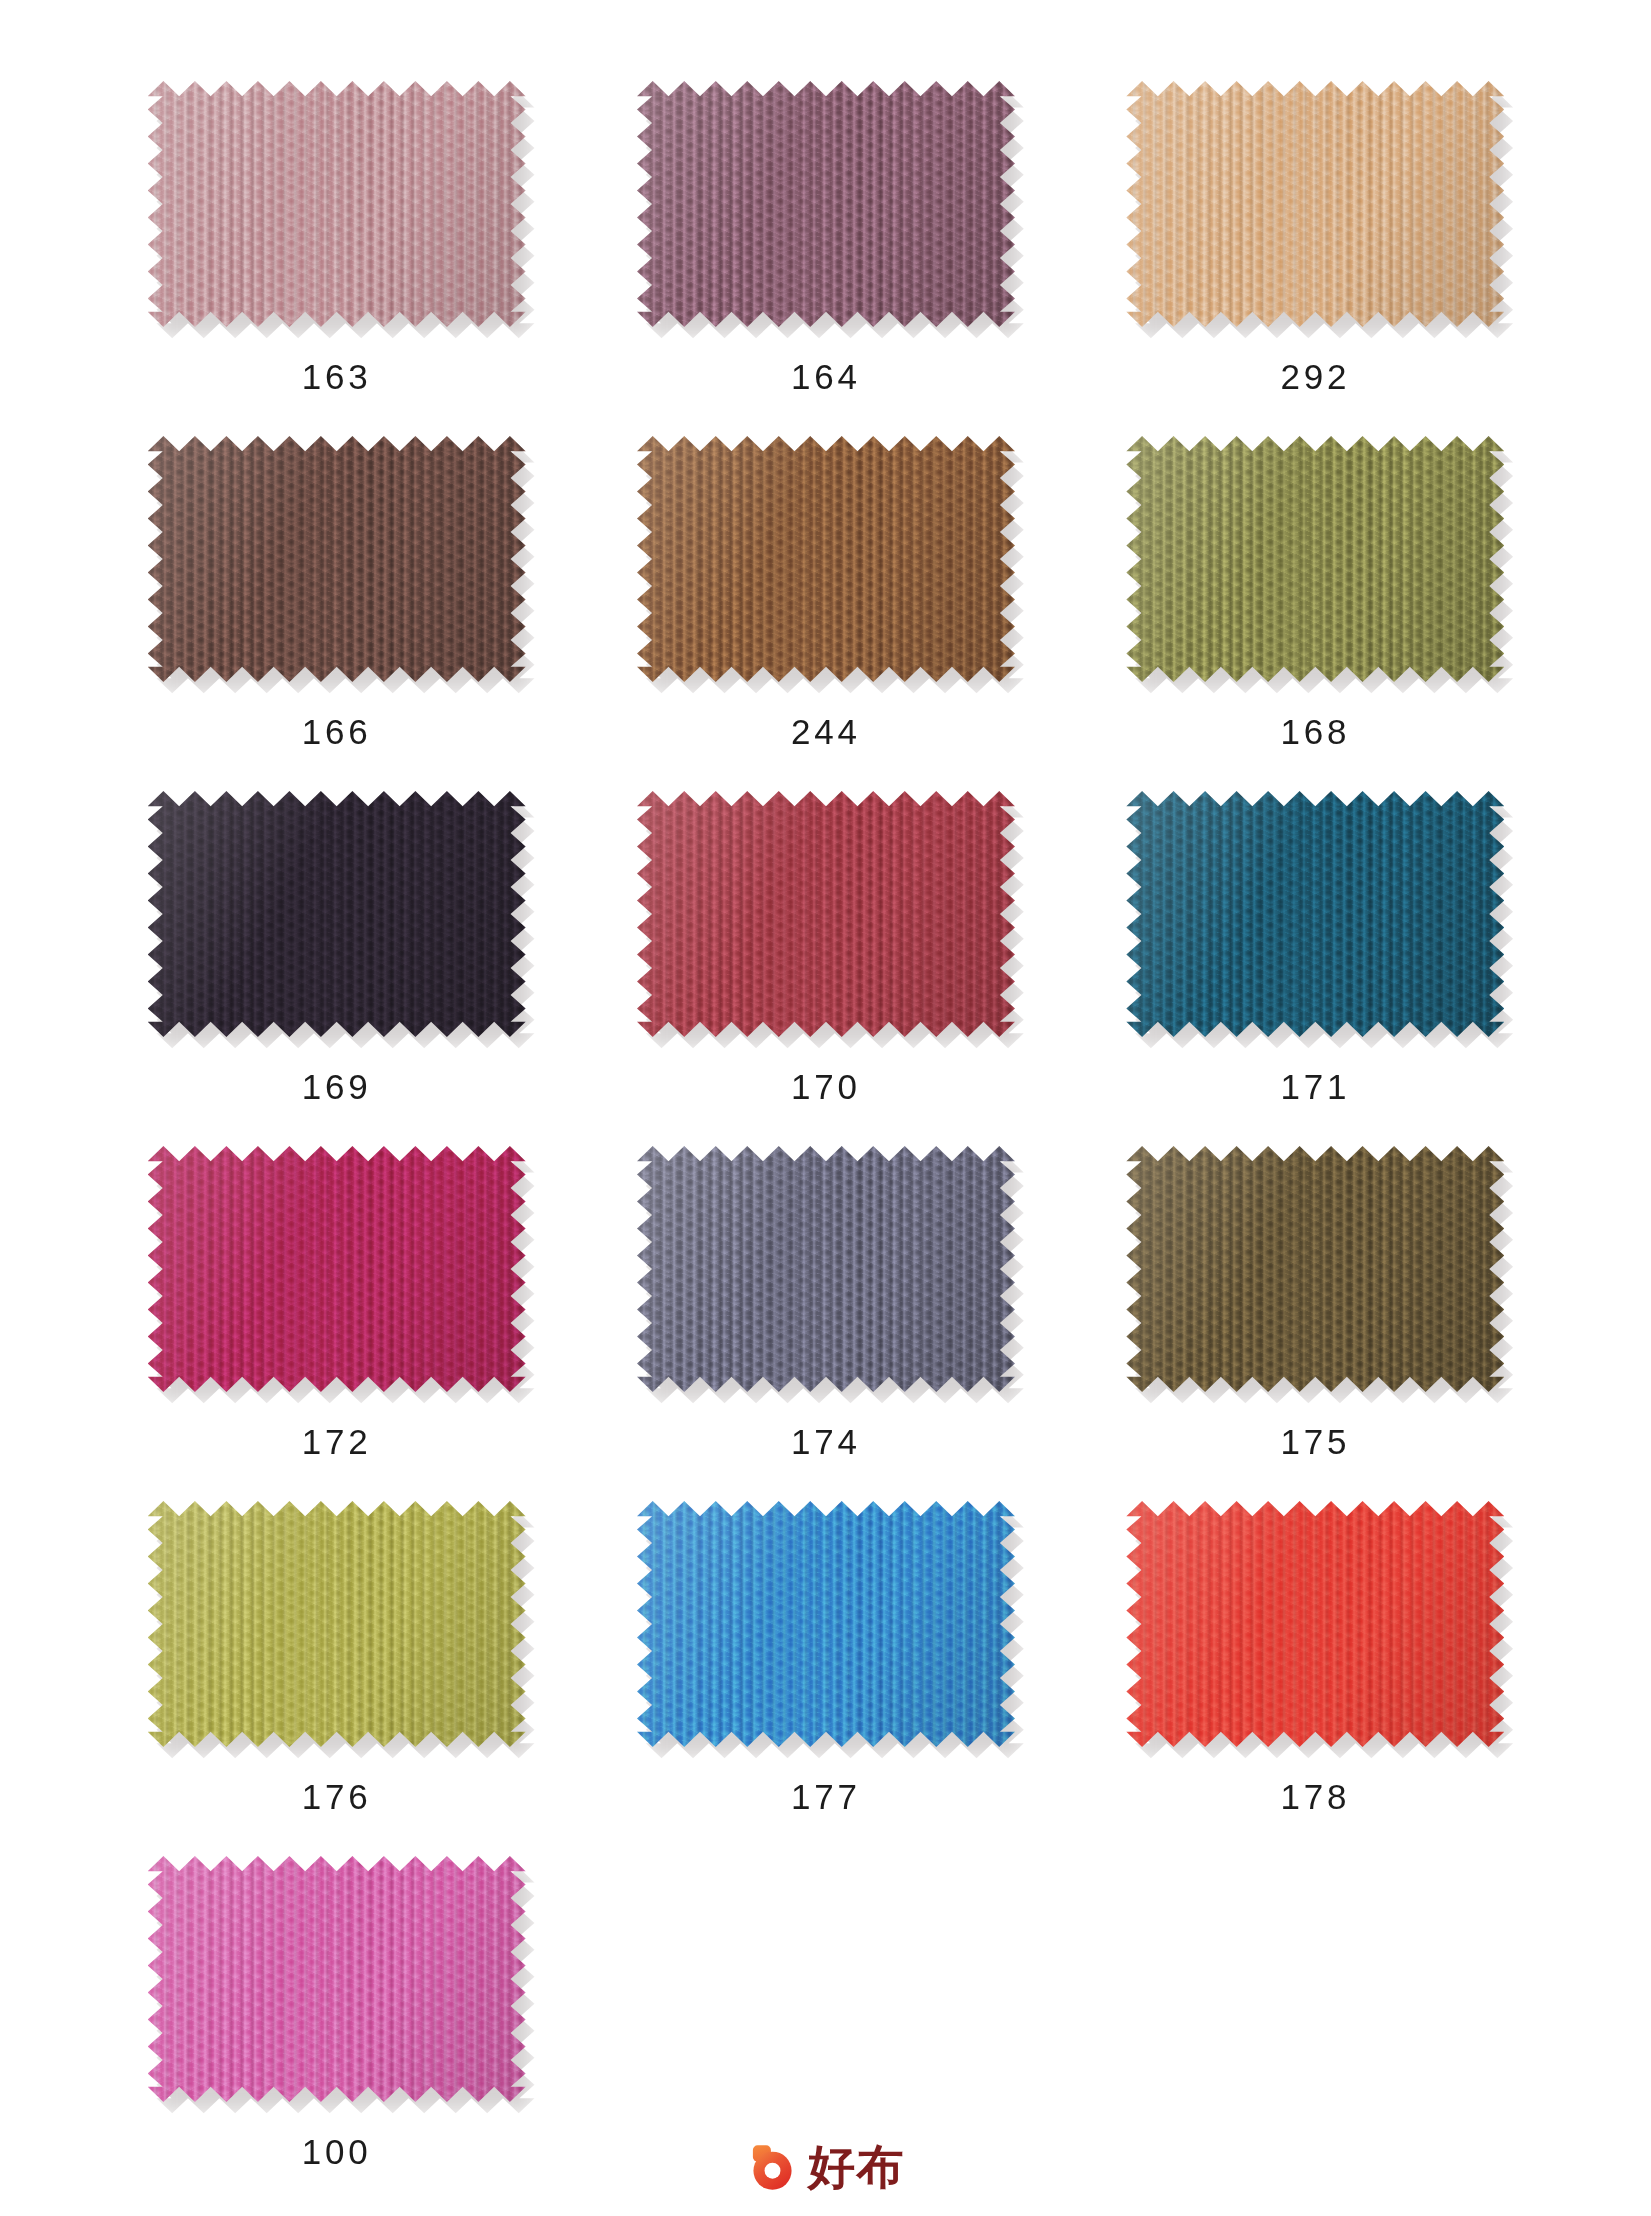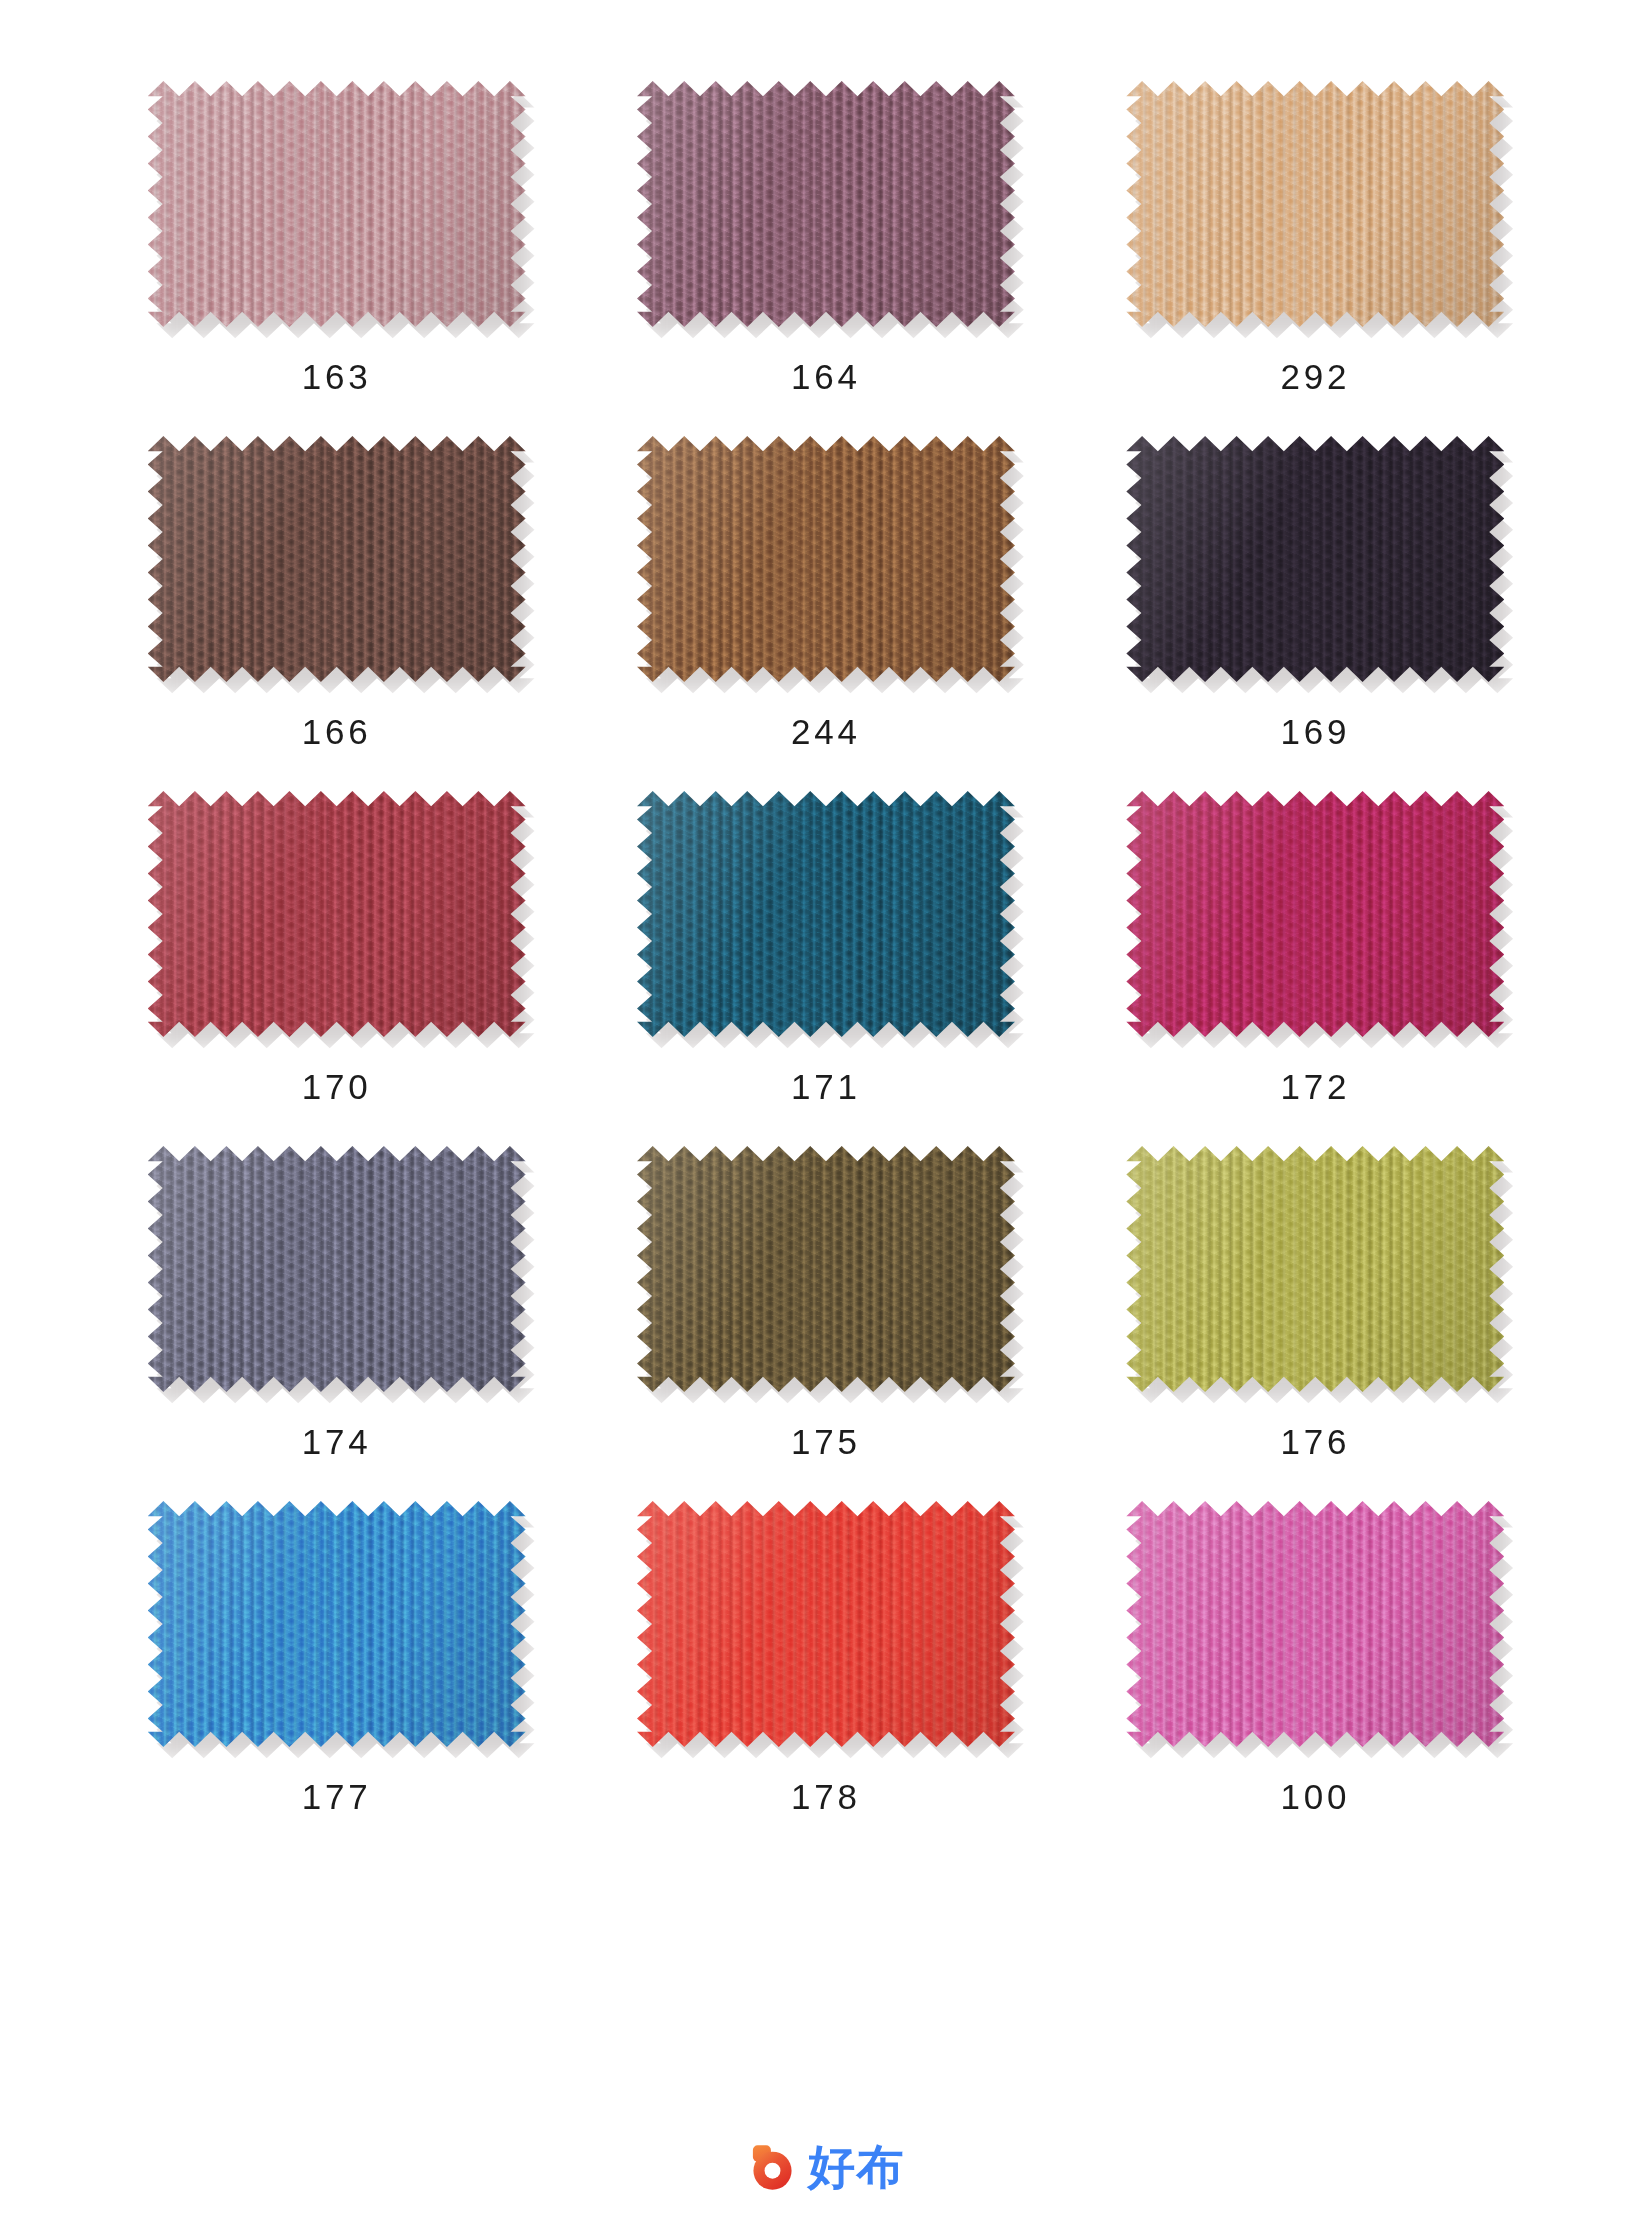--- a/index.html
+++ b/index.html
@@ -172,21 +172,21 @@
   .logo-mark {
     width: 53px;
     height: 53px;
     flex: 0 0 auto;
     display: block;
   }
 
   .logo-text {
     font-size: 47px;
     line-height: 1;
-    color: #3b82f6;
+    color: #7f1d1d;
     font-weight: 700;
     letter-spacing: 1.3px;
     font-family: "DejaVu Sans", sans-serif;
   }
 </style>
 </head>
 <body>
 
 <div id="page">
 
@@ -243,20 +243,32 @@
         <div class="swatch-wrap">
           <div class="swatch-shadow"></div>
           <div class="swatch" style="--c: #8d5f3d;">
             <div class="swatch-fill"></div>
             <div class="swatch-tex"></div>
             <div class="swatch-wale"></div>
             <div class="swatch-sheen"></div>
           </div>
         </div>
         <div class="swatch-label">244</div>
+      </div>
+      <div class="swatch-cell">
+        <div class="swatch-wrap">
+          <div class="swatch-shadow"></div>
+          <div class="swatch" style="--c: #8b8b4e;">
+            <div class="swatch-fill"></div>
+            <div class="swatch-tex"></div>
+            <div class="swatch-wale"></div>
+            <div class="swatch-sheen"></div>
+          </div>
+        </div>
+        <div class="swatch-label">168</div>
       </div>
       <div class="swatch-cell">
         <div class="swatch-wrap">
           <div class="swatch-shadow"></div>
           <div class="swatch" style="--c: #2e2633;">
             <div class="swatch-fill"></div>
             <div class="swatch-tex"></div>
             <div class="swatch-wale"></div>
             <div class="swatch-sheen"></div>
           </div>

